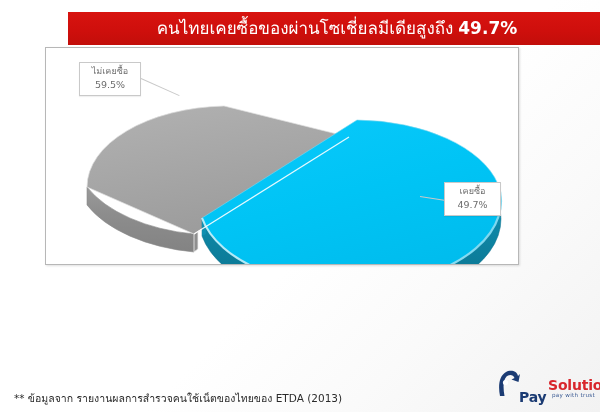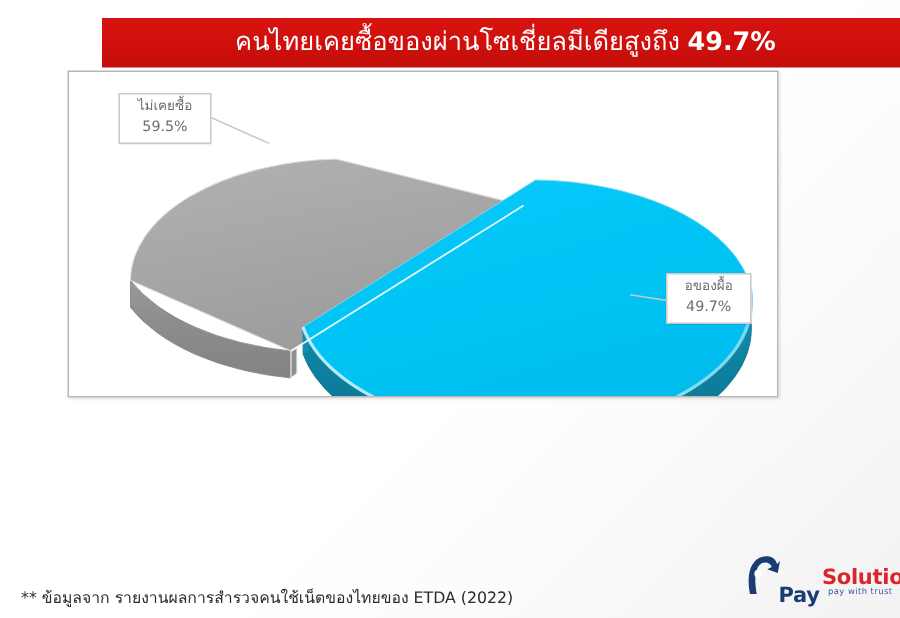--- a/index.html
+++ b/index.html
@@ -258,27 +258,27 @@
       <div class="leader" style="left:374px; top:148px; width:26px; height:1px; transform:rotate(9deg); transform-origin:left center;"></div>
 
       
       <div class="callout" id="callout-left">
         <span class="cl-name">ไม่เคยซื้อ</span>
         <span class="cl-val">59.5%</span>
       </div>
 
       
       <div class="callout" id="callout-right">
-        <span class="cl-name">อของผื้อ</span>
+        <span class="cl-name">เคยซื้อ</span>
         <span class="cl-val">49.7%</span>
       </div>
     </div>
   </div>
 
-  <div id="footer-note">** ข้อมูลจาก รายงานผลการสำรวจคนใช้เน็ตของไทยของ ETDA (2022)</div>
+  <div id="footer-note">** ข้อมูลจาก รายงานผลการสำรวจคนใช้เน็ตของไทยของ ETDA (2013)</div>
 
   <div id="logo">
     <svg id="logo-mark" width="24" height="28" viewBox="0 0 24 28">
       <path d="M3 26 C1 16 2 6 9 2 C14 -0.5 20 1 21 6 L23 4 L21.5 12 L14.5 9.5 L17.5 8
                C16.5 4.5 12 4 9.5 6.5 C6 10 6 18 7.5 26 Z" fill="#1b3b73"></path>
       <circle cx="8.5" cy="12.5" r="2.6" fill="#ffffff"></circle>
     </svg>
     <span id="logo-word-pay">Pay</span>
     <span id="logo-word-solutions">Solutions</span>
     <span id="logo-tagline">pay with trust</span>

